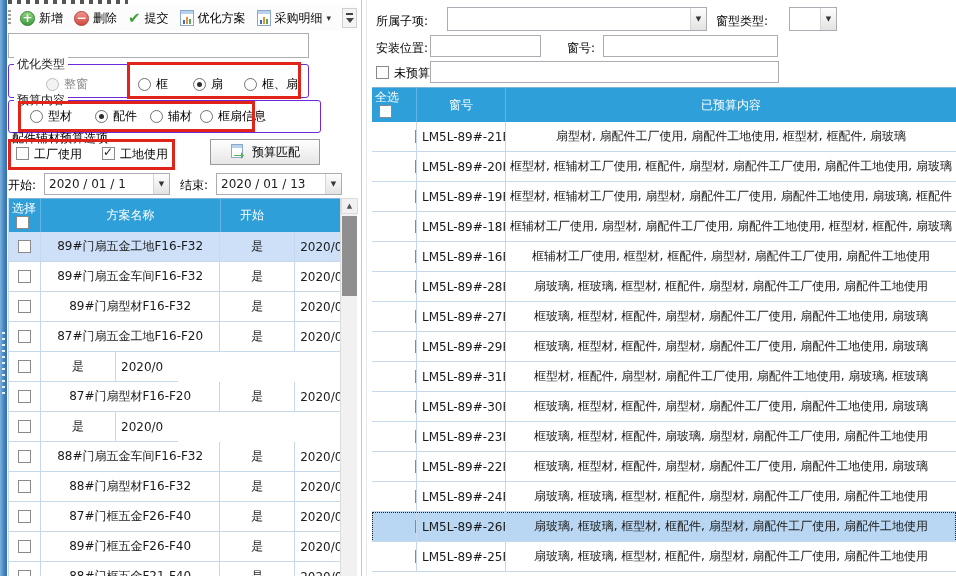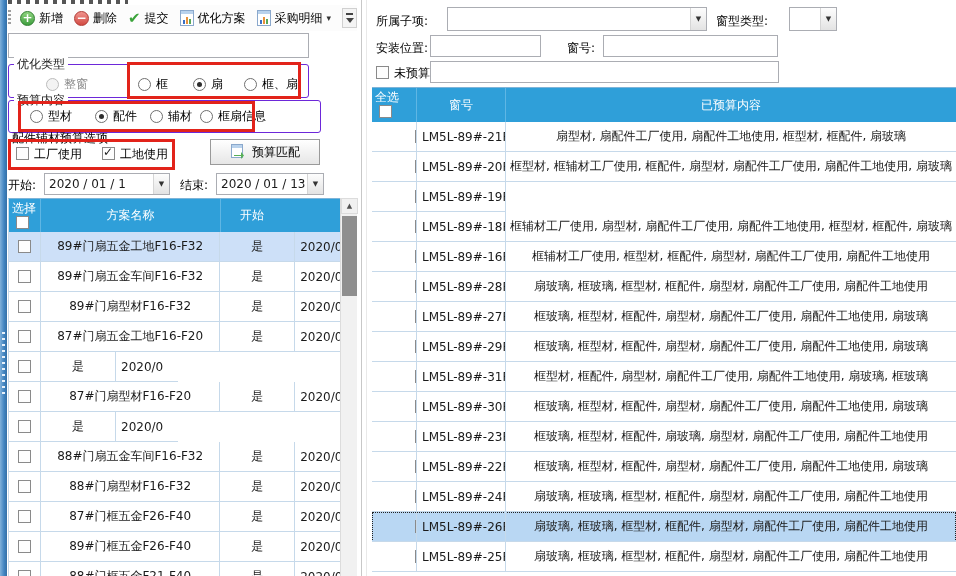--- a/index.html
+++ b/index.html
@@ -187,21 +187,21 @@
       </svg>
     <span>预算匹配</span>
   </button>
 
   <span class="lbl" style="left:8px; top:177px;">开始:</span>
   <div class="combo" style="left:44px; top:173px; width:126px; height:22px;">
     <span class="val">2020 / 01 / 1</span>
     <span class="arrow">▼</span>
   </div>
   <span class="lbl" style="left:180px; top:177px;">结束:</span>
-  <div class="combo" style="left:216px; top:173px; width:108px; height:22px;">
+  <div class="combo" style="left:216px; top:173px; width:126px; height:22px;">
     <span class="val">2020 / 01 / 13</span>
     <span class="arrow">▼</span>
   </div>
 
   <div class="table left-table">
     <div class="thead">
       <div class="th c-sel">
         <span class="hdr-stack">
           <span class="t">选择</span>
           <span class="checkbox"></span>
@@ -359,20 +359,21 @@
             <span class="checkbox" style="position:static;"></span>
           </div>
           <div class="td c-rno">LM5L-89#-20F18</div>
           <div class="td c-rcontent">框型材, 框辅材工厂使用, 框配件, 扇型材, 扇配件工厂使用, 扇配件工地使用, 扇玻璃</div>
         </div>
         <div class="tr">
           <div class="td c-rsel">
             <span class="checkbox" style="position:static;"></span>
           </div>
           <div class="td c-rno">LM5L-89#-19F17</div>
+          <div class="td c-rcontent">框型材, 框辅材工厂使用, 扇型材, 扇配件工厂使用, 扇配件工地使用, 扇玻璃, 框配件</div>
         </div>
         <div class="tr">
           <div class="td c-rsel">
             <span class="checkbox" style="position:static;"></span>
           </div>
           <div class="td c-rno">LM5L-89#-18F16</div>
           <div class="td c-rcontent">框辅材工厂使用, 扇型材, 扇配件工厂使用, 扇配件工地使用, 框型材, 框配件, 扇玻璃</div>
         </div>
         <div class="tr">
           <div class="td c-rsel">

